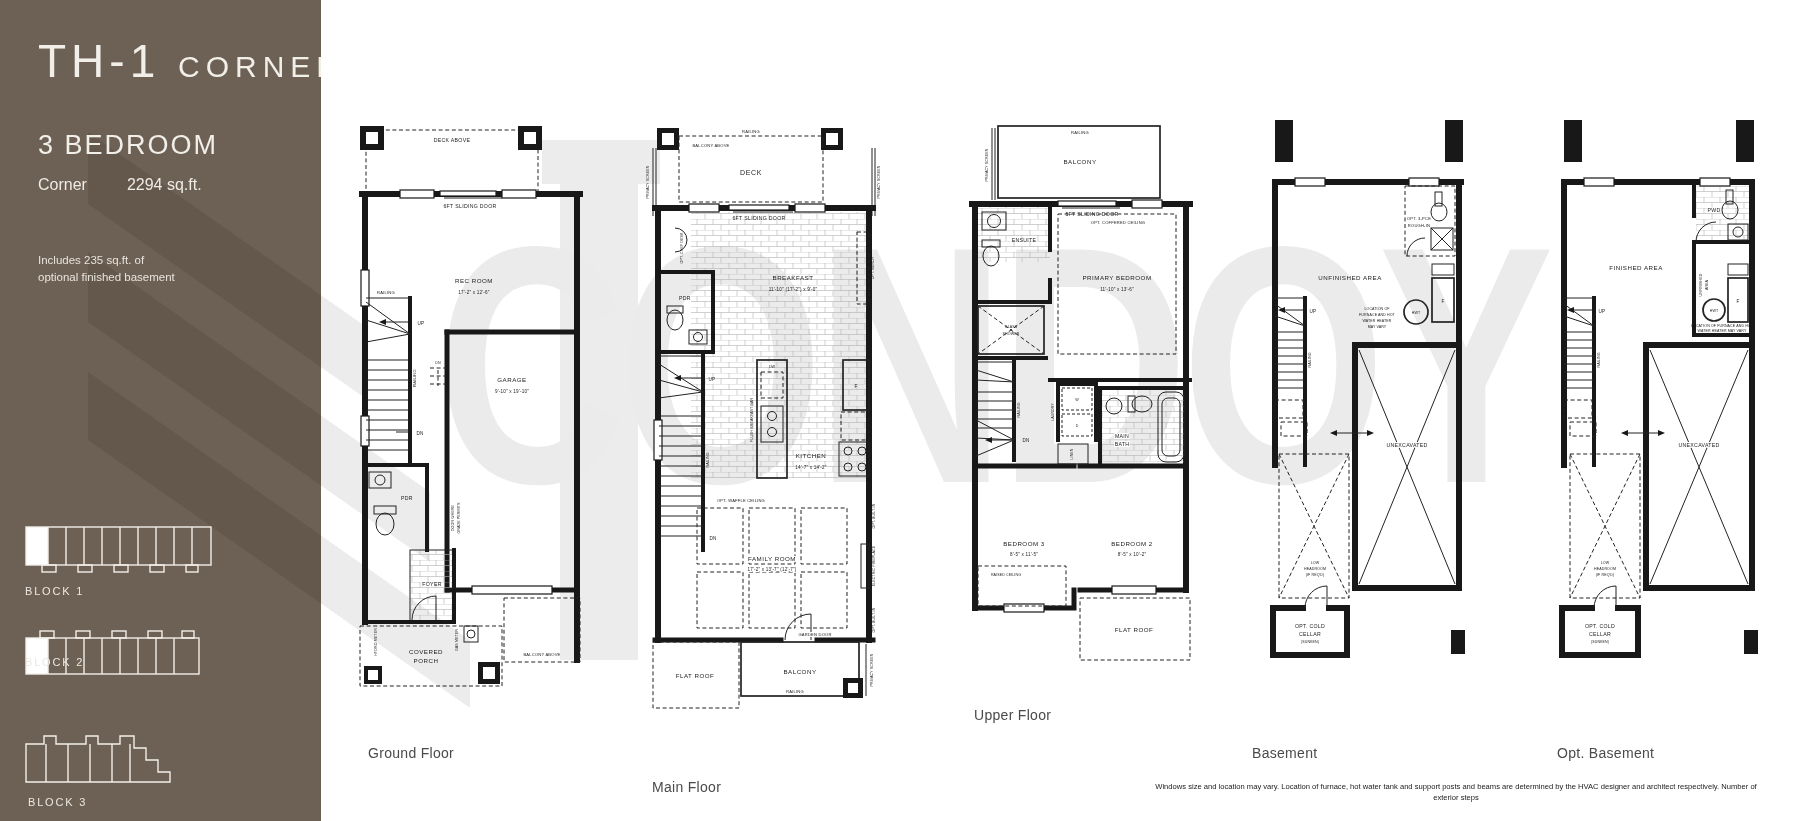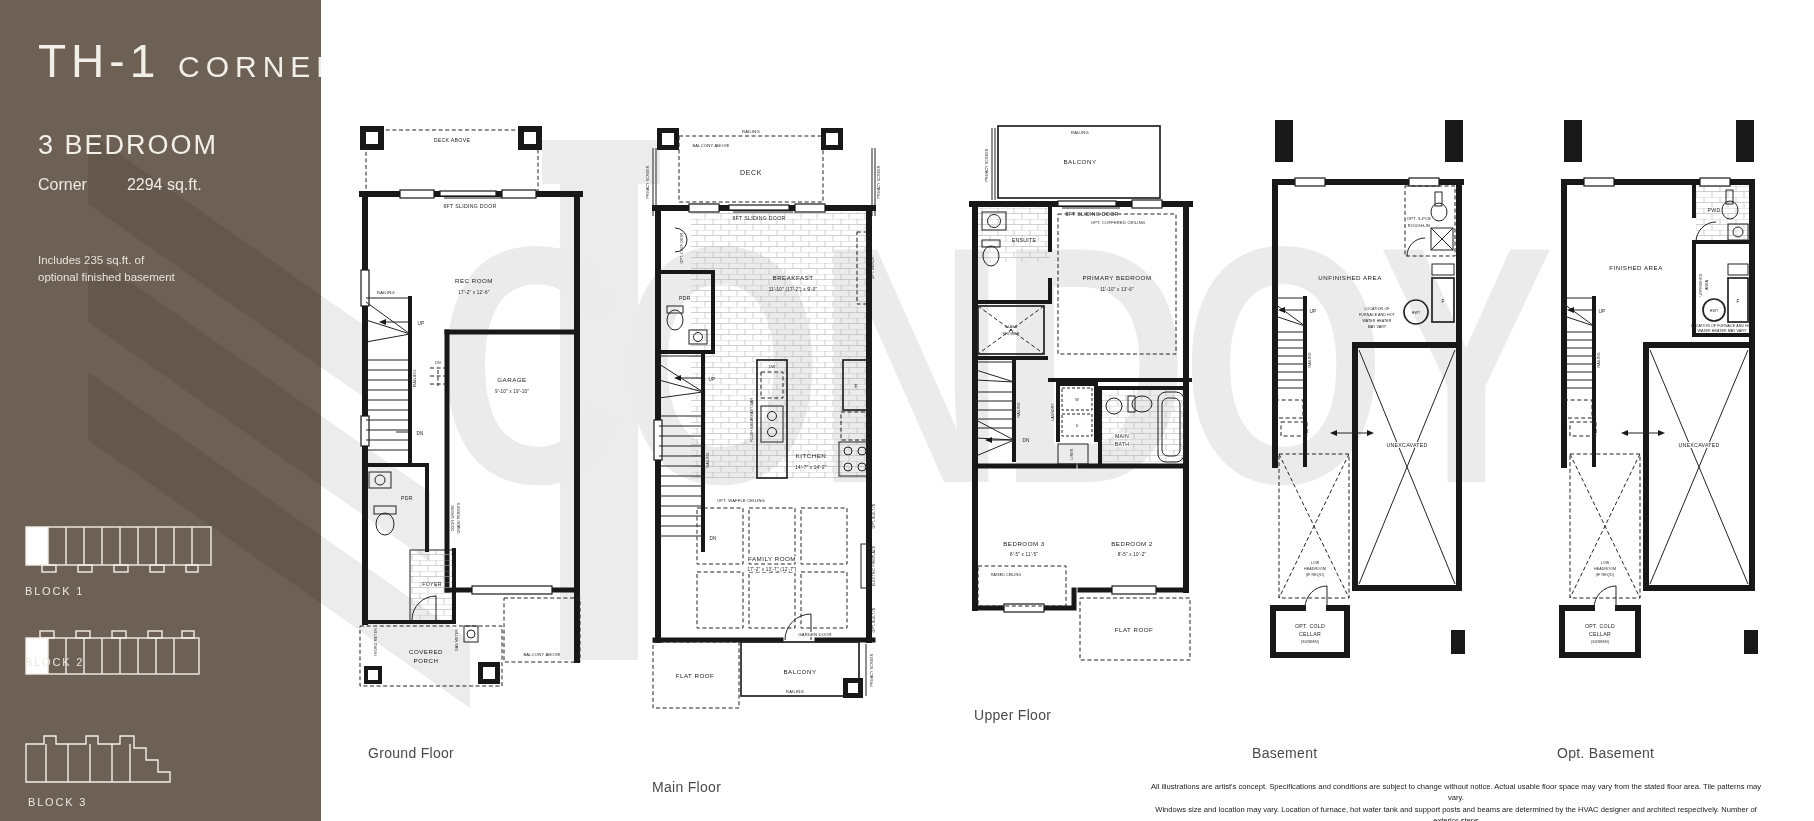--- a/index.html
+++ b/index.html
@@ -530,16 +530,15 @@
     <path class="tn" d="M38,488 A22,22 0 0 1 60,466 L60,488"></path>
     <rect class="blk" x="188" y="510" width="14" height="24"></rect>
   </g>
   <text class="t5" x="44" y="508">OPT. COLD</text>
   <text class="t5" x="44" y="516">CELLAR</text>
   <text class="t35" x="44" y="523">(SUNKEN)</text>
 </svg>
 <div class="abs caption" style="left:1557px;top:701px">Opt. Basement</div>
 
 <div class="abs disclaimer">
-  <div>All illustrations are artist's concept. Specifications and conditions are subject to change without notice. Actual usable floor space may vary from the stated floor area. Tile patterns may vary.</div>
   <div>Windows size and location may vary. Location of furnace, hot water tank and support posts and beams are determined by the HVAC designer and architect respectively. Number of exterior steps</div>
 
 </div>
 
 </body></html>

